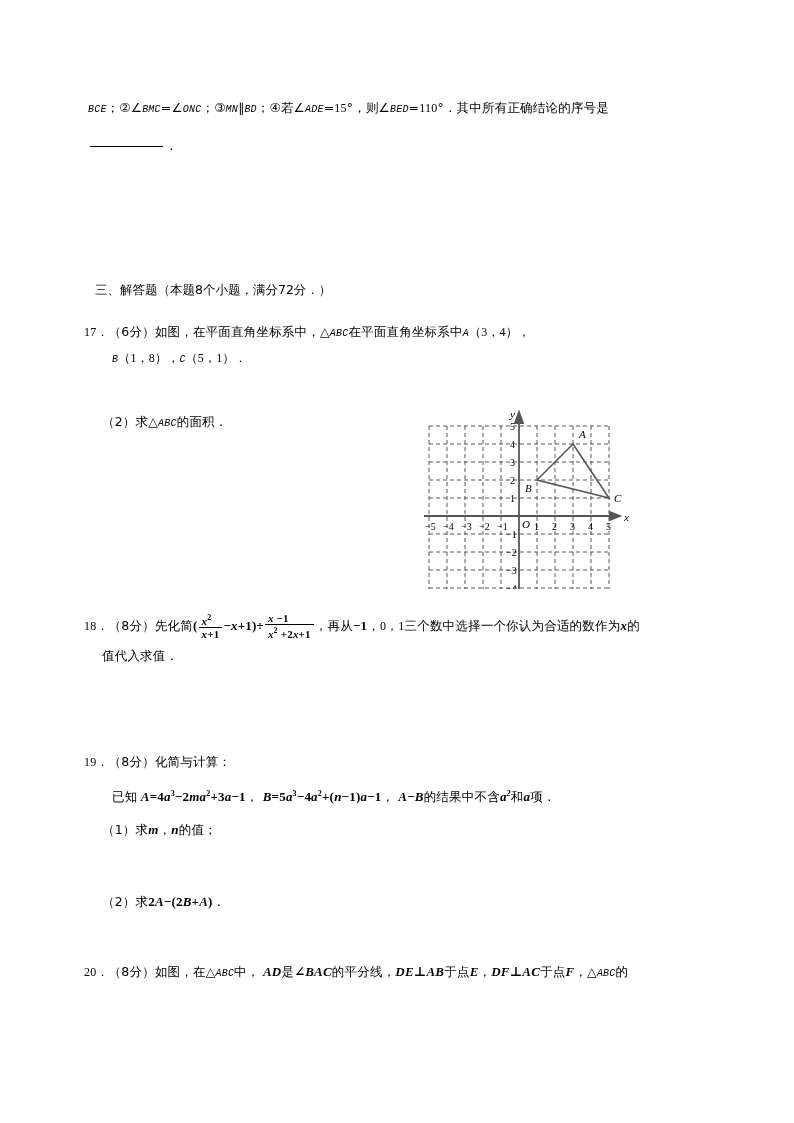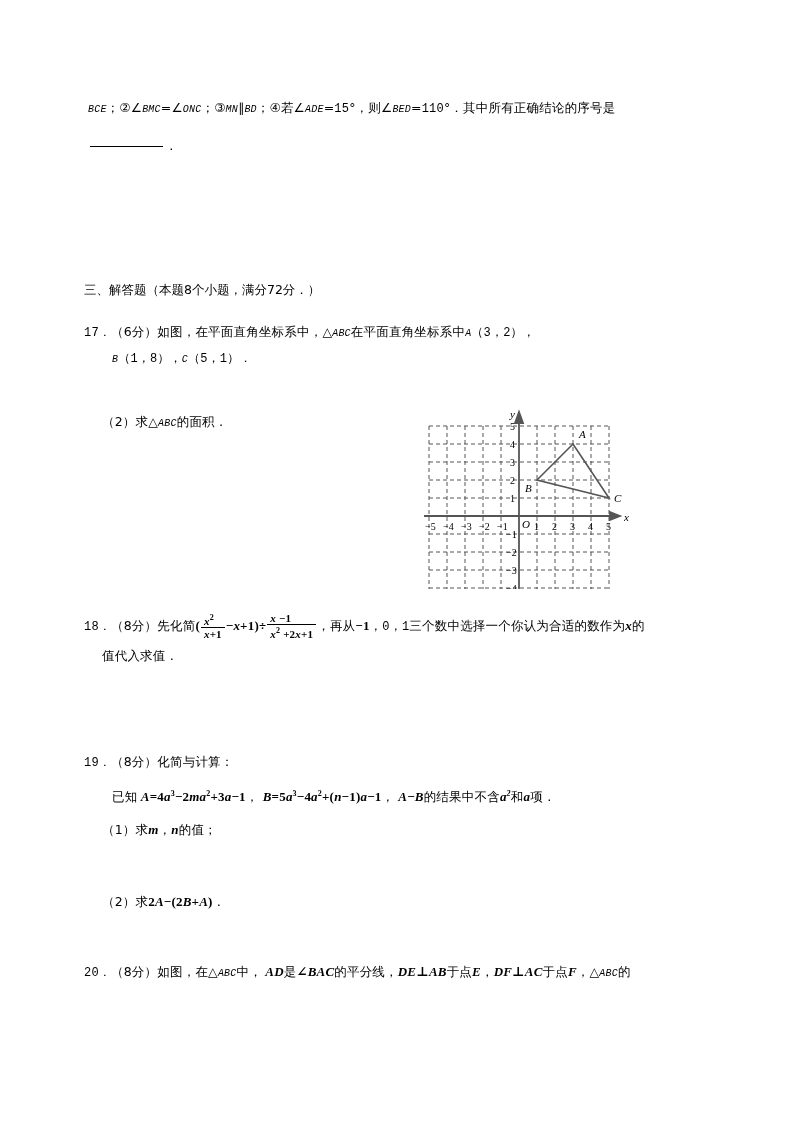--- a/index.html
+++ b/index.html
@@ -35,21 +35,21 @@
     font-style: italic;
     font-size: 10px;
   }
   .mib {
     font-family: "Liberation Serif", "DejaVu Serif", serif;
     font-style: italic;
     font-weight: bold;
     font-size: 13px;
   }
   .num {
-    font-family: Liberation Mono, monospace;
+    font-family: Liberation Serif, serif;
     font-style: normal;
     font-size: 12px;
     margin-top: 22px;
   }
   .numb {
     font-family: "Liberation Serif", "DejaVu Serif", serif;
     font-style: normal;
     font-weight: bold;
     font-size: 13px;
   }
@@ -116,26 +116,26 @@
 <body>
 
 <div class="page">
 
   <div class="line" style="left:88px; top:98px;">
     <span class="mi">BCE</span><span class="cn">；②∠</span><span class="mi">BMC</span><span class="cn">=∠</span><span class="mi">ONC</span><span class="cn">；③</span><span class="mi">MN</span><span class="cn">∥</span><span class="mi">BD</span><span class="cn">；④若∠</span><span class="mi">ADE</span><span class="cn">=</span><span class="num">15</span><span class="cn">°，则∠</span><span class="mi">BED</span><span class="cn">=</span><span class="num">110</span><span class="cn">°．其中所有正确结论的序号是</span>
   </div>
   <div class="blank-long" style="left:90px; top:146px;"></div>
   <div class="line" style="left:165px; top:136px;">．</div>
 
-  <div class="sect-head" style="left:84px; top:282px;">
+  <div class="sect-head" style="left:95px; top:282px;">
     <span>三、解答题</span><span>（本题8个小题，满分72分．）</span>
   </div>
 
   <div class="line" style="left:84px; top:322px;">
-    <span class="num">17．</span><span class="cn">（6分）</span><span class="cn">如图，在平面直角坐标系中，</span><span class="cn">△</span><span class="mi">ABC</span><span class="cn">在平面直角坐标系中</span><span class="mi">A</span><span class="num">（3，2），</span>
+    <span class="num">17．</span><span class="cn">（6分）</span><span class="cn">如图，在平面直角坐标系中，</span><span class="cn">△</span><span class="mi">ABC</span><span class="cn">在平面直角坐标系中</span><span class="mi">A</span><span class="num">（3，4），</span>
   </div>
   <div class="line" style="left:112px; top:348px;">
     <span class="mi">B</span><span class="num">（1，8），</span><span class="mi">C</span><span class="num">（5，1）．</span>
   </div>
   <div class="line" style="left:102px; top:412px;">
     <span class="cn">（2）求</span><span class="cn">△</span><span class="mi">ABC</span><span class="cn">的面积．</span>
   </div>
 
   <div class="figure">
     <svg class="fig-svg" width="215" height="185" viewBox="0 0 215 185">

